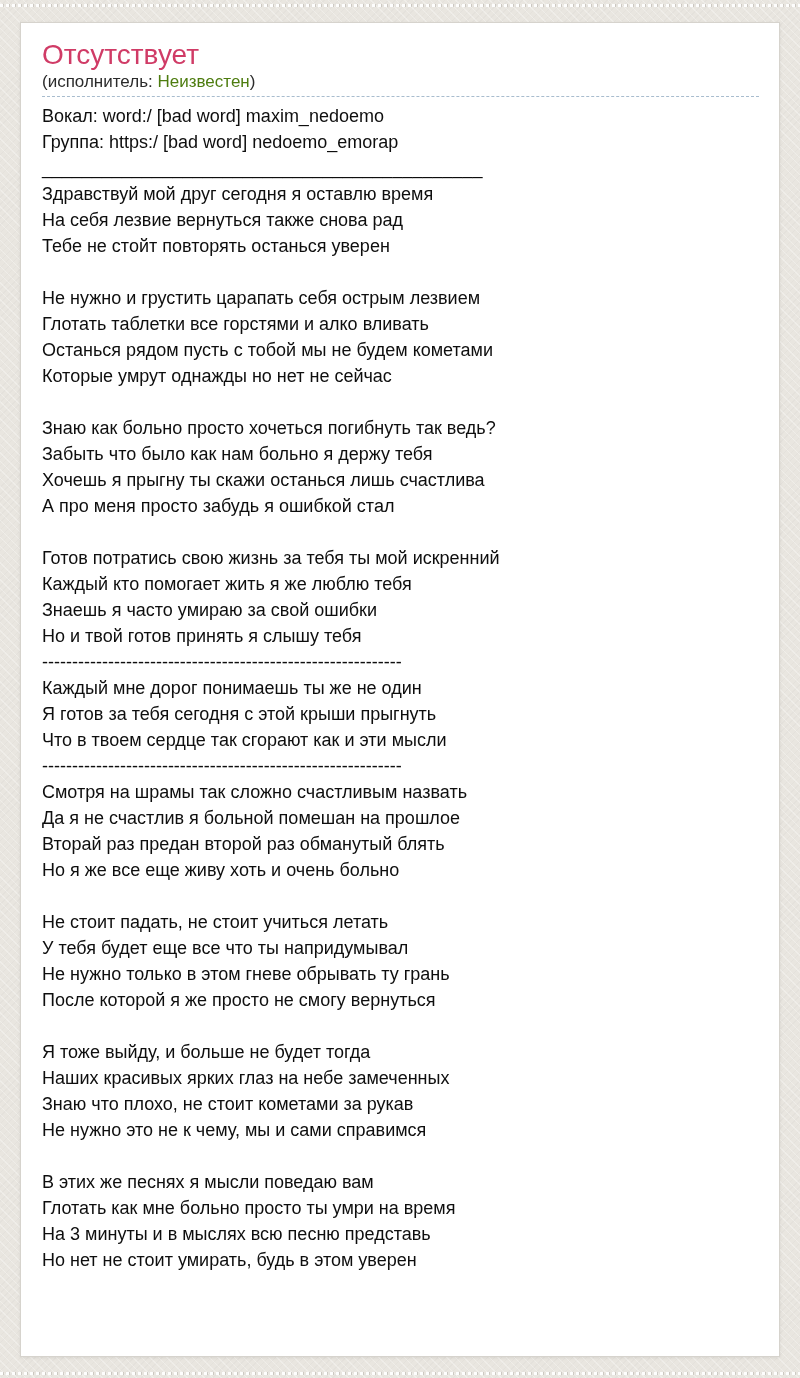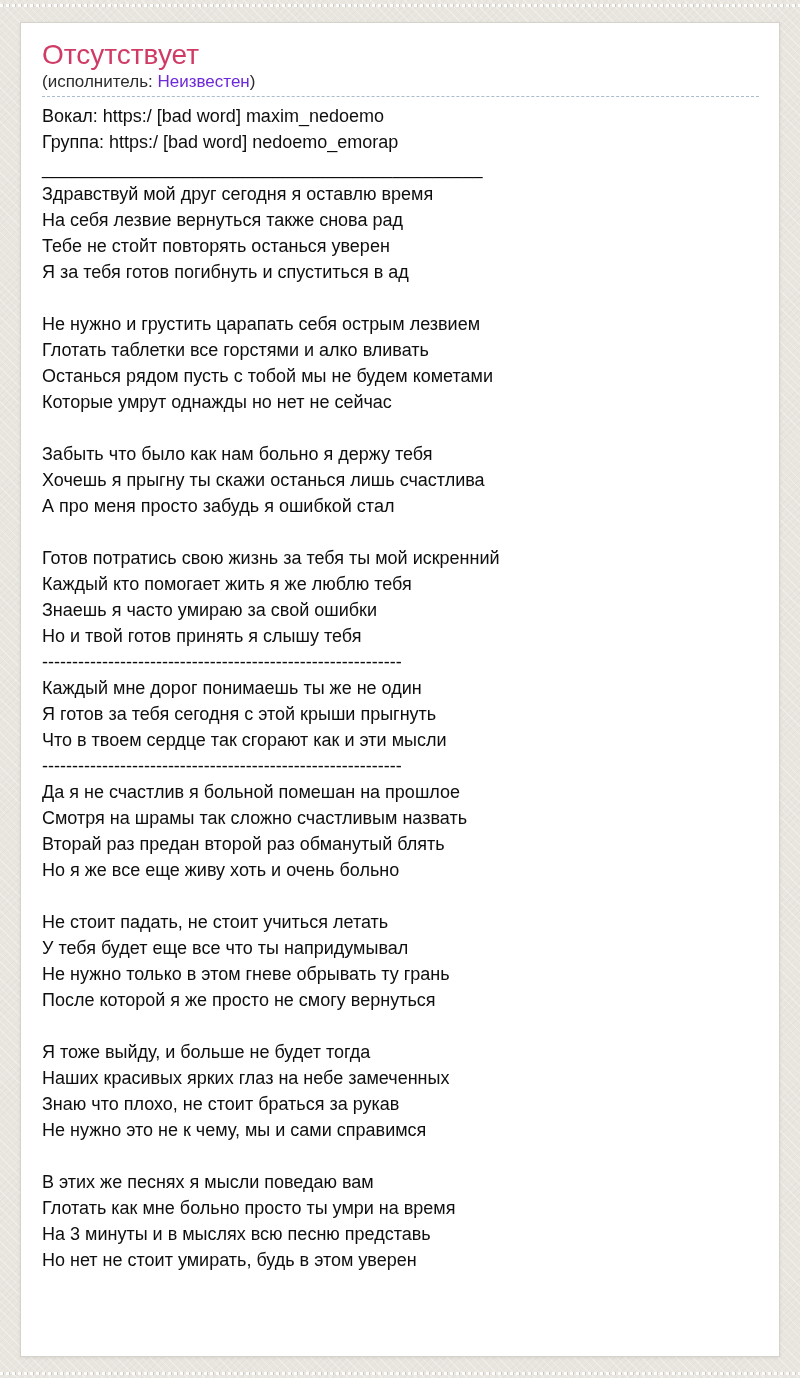--- a/index.html
+++ b/index.html
@@ -54,21 +54,21 @@
     color: #d03b66;
     text-decoration: none;
     cursor: pointer;
   }
   .artist-line {
     font-size: 17px;
     line-height: 22px;
     color: #2b2b2b;
   }
   .artist-link {
-    color: #6d28d9;
+    color: #4d7c0f;
     text-decoration: none;
     cursor: pointer;
     text-align: right;
   }
 
   .lyrics {
     margin-top: 6px;
     font-size: 18px;
     line-height: 26px;
     color: #0e0e0e;
@@ -84,59 +84,59 @@
 <div class="edge-dots top"></div>
 
 <div class="card">
 
   <div class="song-header">
     <a class="song-title">Отсутствует</a>
     <div class="artist-line"><span>(исполнитель:</span> <a class="artist-link">Неизвестен</a><span>)</span></div>
   </div>
 
   <div class="lyrics">
-      <div class="lyrics-line">Вокал: https:/ [bad word] maxim_nedoemo</div>
+      <div class="lyrics-line">Вокал: word:/ [bad word] maxim_nedoemo</div>
       <div class="lyrics-line">Группа: https:/ [bad word] nedoemo_emorap</div>
       <div class="lyrics-line">____________________________________________</div>
       <div class="lyrics-line">Здравствуй мой друг сегодня я оставлю время</div>
       <div class="lyrics-line">На себя лезвие вернуться также снова рад</div>
       <div class="lyrics-line">Тебе не стойт повторять останься уверен</div>
-      <div class="lyrics-line">Я за тебя готов погибнуть и спуститься в ад</div>
       <div class="lyrics-line">&nbsp;</div>
       <div class="lyrics-line">Не нужно и грустить царапать себя острым лезвием</div>
       <div class="lyrics-line">Глотать таблетки все горстями и алко вливать</div>
       <div class="lyrics-line">Останься рядом пусть с тобой мы не будем кометами</div>
       <div class="lyrics-line">Которые умрут однажды но нет не сейчас</div>
       <div class="lyrics-line">&nbsp;</div>
+      <div class="lyrics-line">Знаю как больно просто хочеться погибнуть так ведь?</div>
       <div class="lyrics-line">Забыть что было как нам больно я держу тебя</div>
       <div class="lyrics-line">Хочешь я прыгну ты скажи останься лишь счастлива</div>
       <div class="lyrics-line">А про меня просто забудь я ошибкой стал</div>
       <div class="lyrics-line">&nbsp;</div>
       <div class="lyrics-line">Готов потратись свою жизнь за тебя ты мой искренний</div>
       <div class="lyrics-line">Каждый кто помогает жить я же люблю тебя</div>
       <div class="lyrics-line">Знаешь я часто умираю за свой ошибки</div>
       <div class="lyrics-line">Но и твой готов принять я слышу тебя</div>
       <div class="lyrics-line">------------------------------------------------------------</div>
       <div class="lyrics-line">Каждый мне дорог понимаешь ты же не один</div>
       <div class="lyrics-line">Я готов за тебя сегодня с этой крыши прыгнуть</div>
       <div class="lyrics-line">Что в твоем сердце так сгорают как и эти мысли</div>
       <div class="lyrics-line">------------------------------------------------------------</div>
+      <div class="lyrics-line">Смотря на шрамы так сложно счастливым назвать</div>
       <div class="lyrics-line">Да я не счастлив я больной помешан на прошлое</div>
-      <div class="lyrics-line">Смотря на шрамы так сложно счастливым назвать</div>
       <div class="lyrics-line">Вторай раз предан второй раз обманутый блять</div>
       <div class="lyrics-line">Но я же все еще живу хоть и очень больно</div>
       <div class="lyrics-line">&nbsp;</div>
       <div class="lyrics-line">Не стоит падать, не стоит учиться летать</div>
       <div class="lyrics-line">У тебя будет еще все что ты напридумывал</div>
       <div class="lyrics-line">Не нужно только в этом гневе обрывать ту грань</div>
       <div class="lyrics-line">После которой я же просто не смогу вернуться</div>
       <div class="lyrics-line">&nbsp;</div>
       <div class="lyrics-line">Я тоже выйду, и больше не будет тогда</div>
       <div class="lyrics-line">Наших красивых ярких глаз на небе замеченных</div>
-      <div class="lyrics-line">Знаю что плохо, не стоит браться за рукав</div>
+      <div class="lyrics-line">Знаю что плохо, не стоит кометами за рукав</div>
       <div class="lyrics-line">Не нужно это не к чему, мы и сами справимся</div>
       <div class="lyrics-line">&nbsp;</div>
       <div class="lyrics-line">В этих же песнях я мысли поведаю вам</div>
       <div class="lyrics-line">Глотать как мне больно просто ты умри на время</div>
       <div class="lyrics-line">На 3 минуты и в мыслях всю песню представь</div>
       <div class="lyrics-line">Но нет не стоит умирать, будь в этом уверен</div>
     </div>
 
 </div>
 

